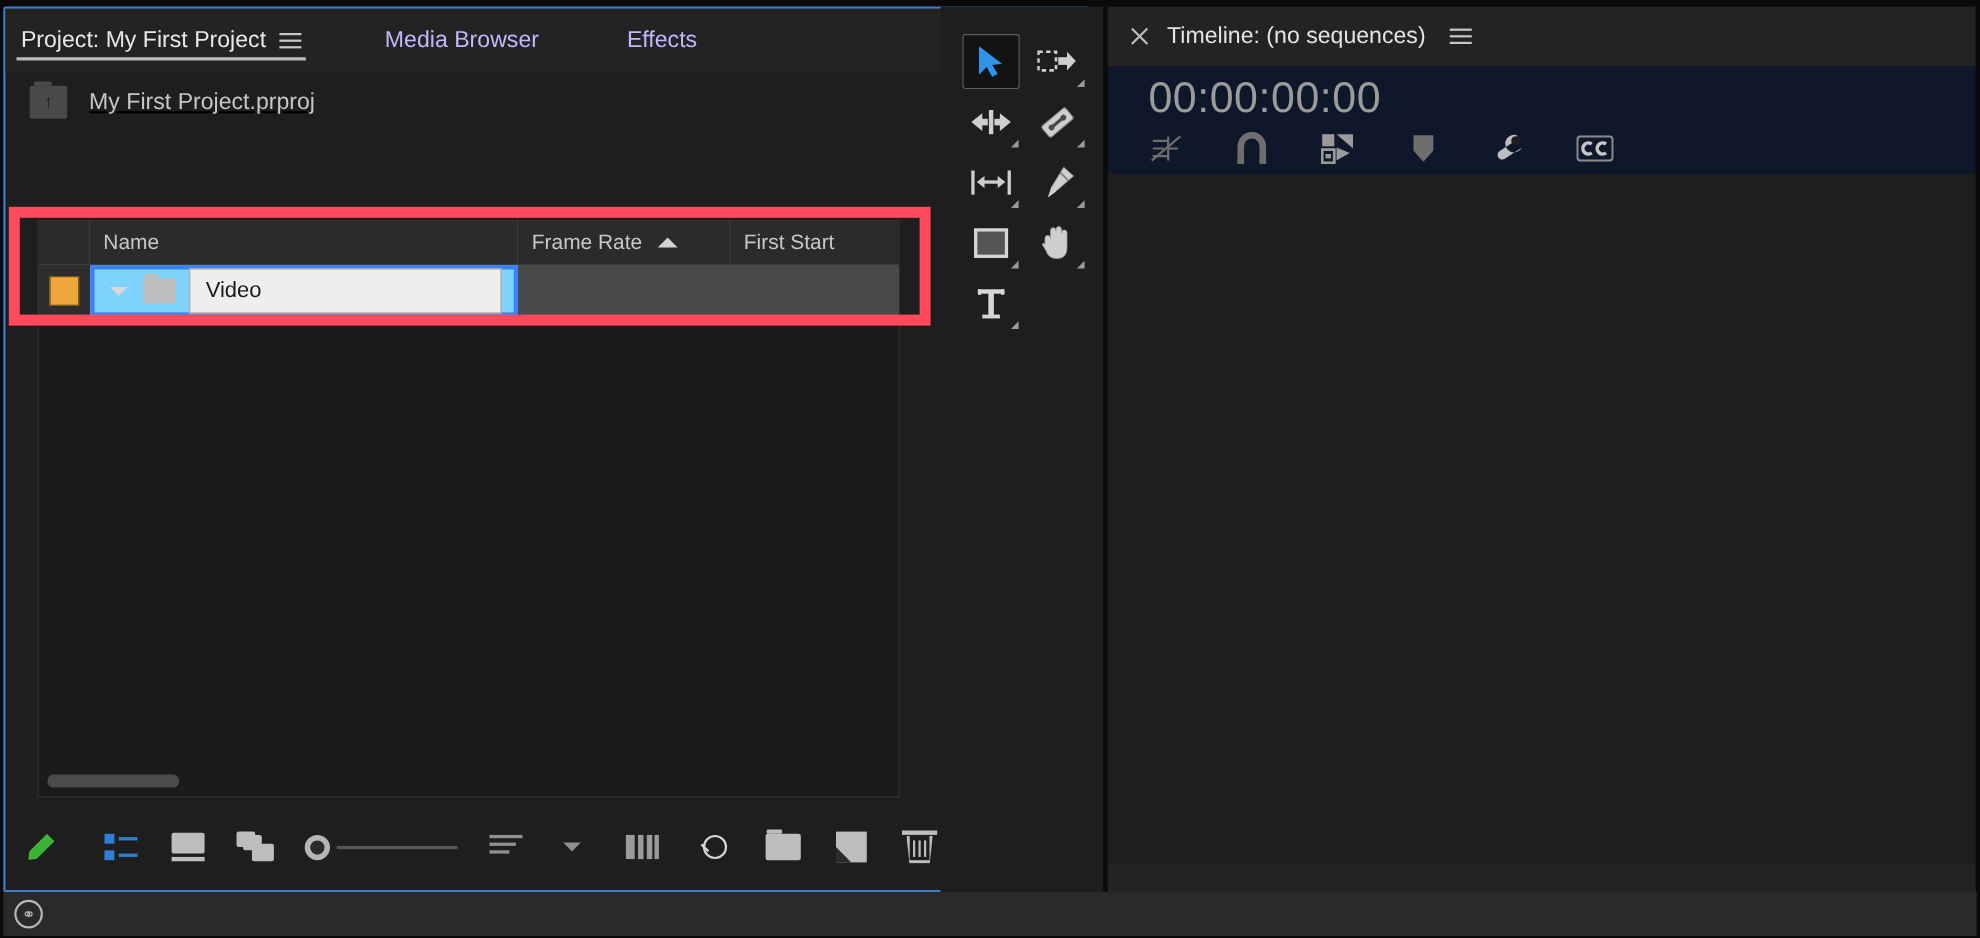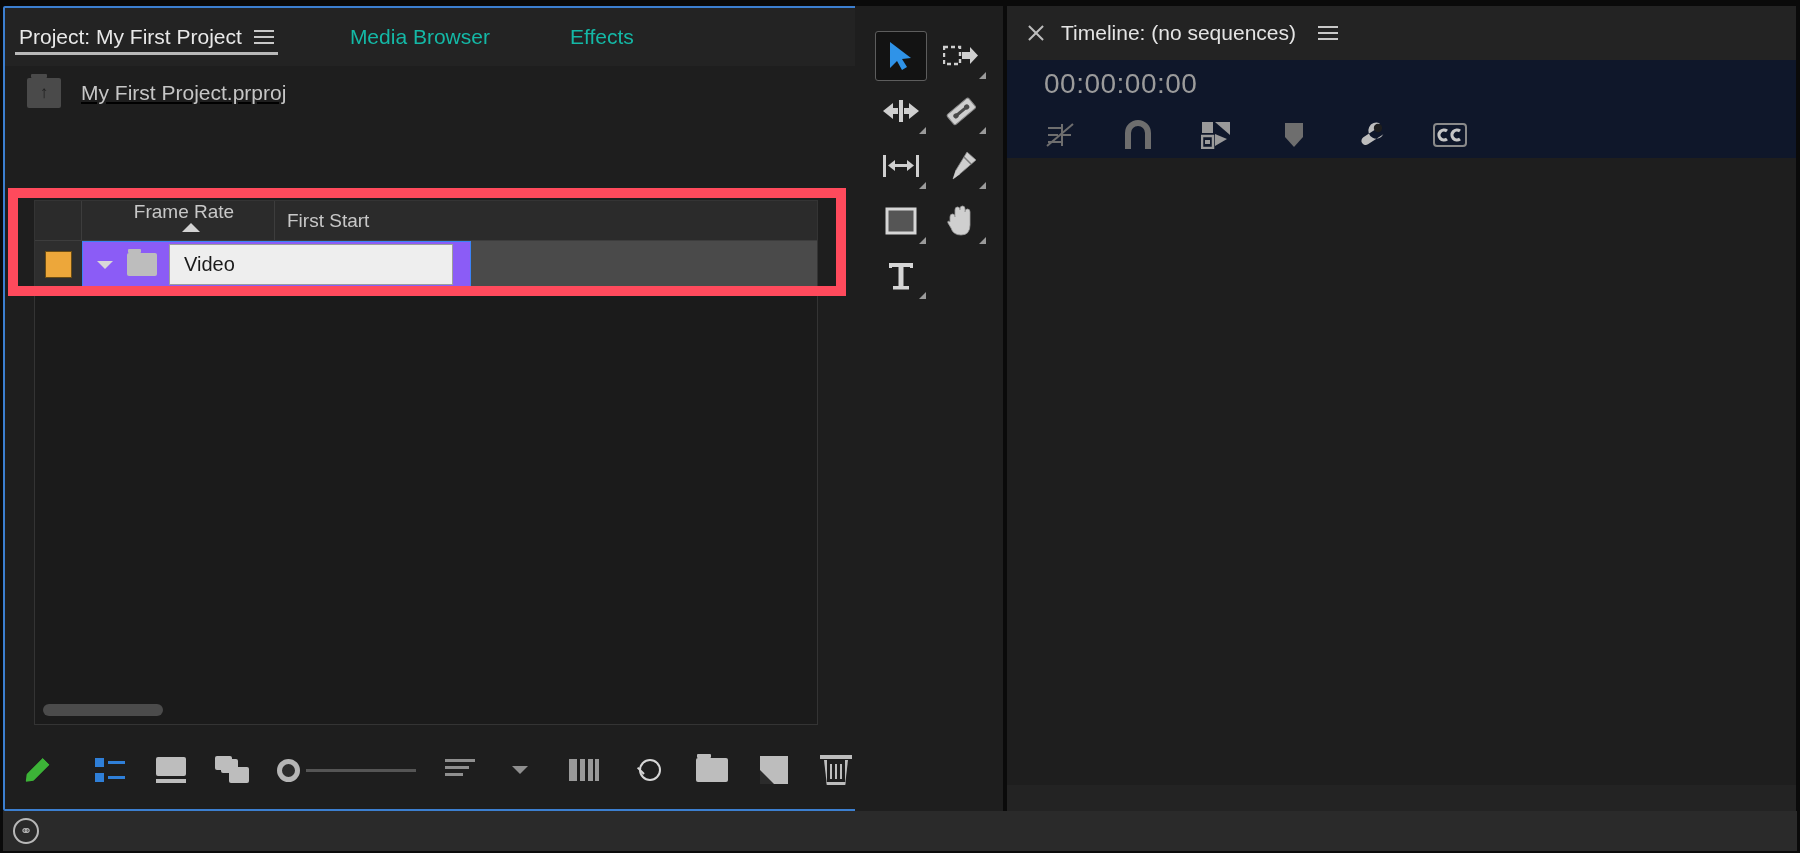--- a/index.html
+++ b/index.html
@@ -19,21 +19,21 @@
     border: 2px solid #3c7fd0;
     border-radius: 2px;
   }
   #panel-tabbar {
     position: absolute; left: 0; top: 0; width: 100%; height: 58px;
     background: #232323;
     display: flex; align-items: center;
   }
   .tab {
     height: 58px; display: flex; align-items: center;
-    color: #14b8a6; font-size: 21px; position: relative;
+    color: #c4b5fd; font-size: 21px; position: relative;
     padding: 0 14px; white-space: nowrap;
   }
   .tab.active { color: #e8e8e8; }
   .tab.active::after {
     content: ""; position: absolute; left: 10px; right: 10px; bottom: 11px;
     height: 3px; background: #b9b9b9;
   }
   .tab-hamburger {
     display: inline-flex; flex-direction: column; justify-content: center;
     gap: 4px; margin-left: 12px; width: 20px;
@@ -111,42 +111,42 @@
     position: relative; height: 40px; background: #2b2b2b;
     border-bottom: 1px solid #3d3d3d; display: flex;
   }
   .col {
     display: flex; align-items: center; color: #c8c8c8; font-size: 19px;
     border-right: 1px solid #3d3d3d; padding-left: 12px; height: 100%;
     white-space: nowrap; overflow: hidden;
   }
   .col.c-swatch { width: 47px; padding: 0; }
   .col.c-name   { width: 390px; }
-  .col.c-rate   { width: 193px; flex-direction: column; }
+  .col.c-rate   { width: 193px; }
   .col.c-start  { width: 153px; border-right: none; }
   .sort-caret {
     margin-left: 14px; width: 0; height: 0;
     border-left: 9px solid transparent; border-right: 9px solid transparent;
     border-bottom: 9px solid #d3d3d3;
   }
 
   #bin-rows { position: relative; }
   .bin-row { position: relative; height: 47px; display: flex; align-items: center; }
   .bin-row.selected { background: #4a4a4a; }
   .row-swatch-cell {
     width: 47px; height: 100%; display: flex; align-items: center;
     justify-content: center; background: #2e2e2e;
   }
   .color-swatch {
     width: 27px; height: 27px; background: #eda73a;
     border: 1px solid #6b4d14;
   }
   .row-main {
     flex: 1; height: 100%; display: flex; align-items: center;
-    background: #8b5cf6; border: 1px solid #3b82f6;
+    background: #7dd3fc; border: 4px solid #3b82f6;
   }
   .disclosure {
     width: 44px; display: flex; align-items: center; justify-content: center;
     color: #d8d8d8; font-size: 20px;
   }
   .chevron-down {
     width: 0; height: 0; border-left: 8px solid transparent;
     border-right: 8px solid transparent; border-top: 8px solid #d8d8d8;
   }
   .bin-folder-icon {
@@ -313,21 +313,21 @@
     content: ""; position: absolute; left: 1px; top: 10px;
     width: 20px; height: 2px; background: #bdbdbd;
   }
   .tl-close::before { transform: rotate(45deg); }
   .tl-close::after  { transform: rotate(-45deg); }
   #timeline-title { color: #e4e4e4; font-size: 21px; white-space: nowrap; }
   #timeline-menu { margin-left: 22px; }
 
   #timecode {
     position: absolute; left: 37px; top: 62px;
-    color: #9b9b9b; font-size: 28px; letter-spacing: 0.5px;
+    color: #9b9b9b; font-size: 39px; letter-spacing: 0.5px;
   }
   #timeline-tools {
     position: absolute; left: 36px; top: 112px;
     display: flex; align-items: center; gap: 44px;
   }
   .tl-tool { width: 34px; height: 34px; display: flex; align-items: center; justify-content: center; }
 
   #timeline-body {
     position: absolute; left: 0; top: 152px; right: 0; bottom: 26px;
     background: #1e1e1e;
@@ -381,20 +381,23 @@
 
   <div id="breadcrumb-row">
     <div id="parent-folder-icon"></div>
     <div id="breadcrumb-label">My First Project.prproj</div>
   </div>
 
 
   <div id="bin-area">
     <div id="bin-header">
       <div class="col c-swatch"></div>
+      <div class="col c-name">
+        <span>Name</span>
+      </div>
       <div class="col c-rate">
         <span>Frame Rate</span>
         <span class="sort-caret"></span>
       </div>
       <div class="col c-start">
         <span>First Start</span>
       </div>
     </div>
 
     <div id="bin-rows">

